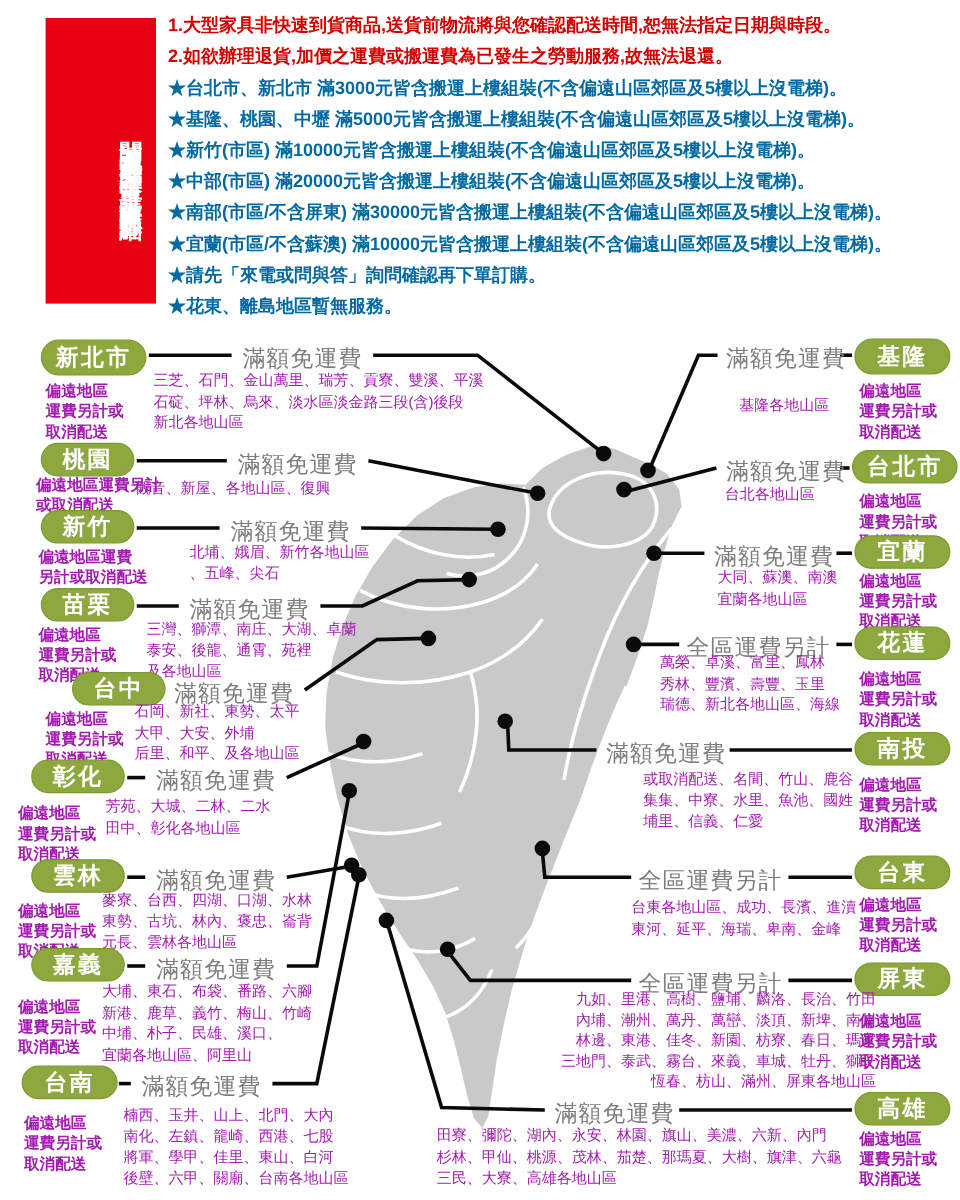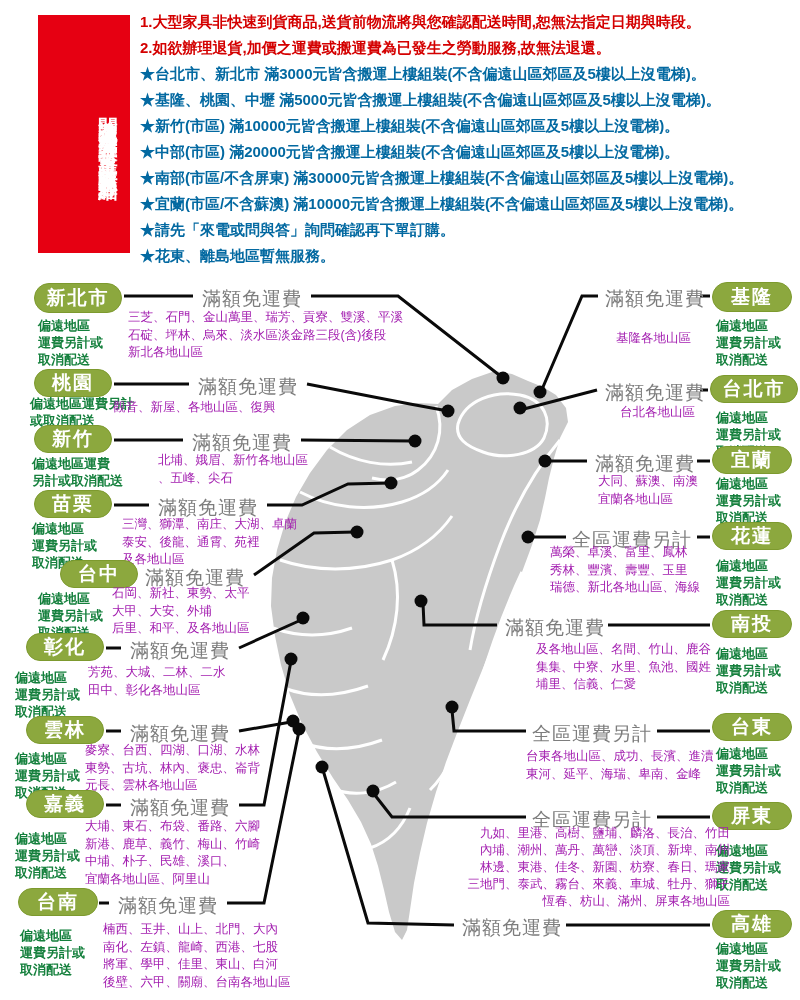--- a/index.html
+++ b/index.html
@@ -14,21 +14,21 @@
   .notice-line{height:26px;line-height:26px;font-size:15px;font-weight:bold;white-space:nowrap;}
   .notice-numbered{color:#d40000;}
   .notice-star{color:#0369a1;}
   
   svg{position:absolute;left:0;top:0;}
   .badge{position:absolute;background:#8ca83e;border:1px solid #7d9a2e;color:#fff;
         font-weight:bold;font-size:19px;border-radius:16px;box-sizing:border-box;
         display:flex;align-items:center;justify-content:center;letter-spacing:2px;z-index:3;}
   .fee-title{position:absolute;color:#7d7d7d;font-size:19px;letter-spacing:1px;
         text-align:center;z-index:3;white-space:nowrap;}
-  .remote-note{position:absolute;color:#15803d;font-weight:bold;font-size:13px;
+  .remote-note{position:absolute;color:#a21caf;font-weight:bold;font-size:13px;
         line-height:1.3;white-space:pre-line;z-index:3;}
   .areas{position:absolute;color:#a21caf;font-size:12.5px;line-height:1.4;
         white-space:pre-line;z-index:3;}
 </style>
 </head>
 <body>
 
 <div id="page">
 
   <div id="notice-sidebar">
@@ -211,21 +211,21 @@
   <div class="remote-note" style="left:716px;top:318px;width:80px;">偏遠地區
 運費另計或
 取消配送</div>
   <div class="areas" style="left:616px;top:330px;width:95px;">基隆各地山區</div>
 
   <div class="badge" style="left:710px;top:375px;width:88px;height:28px;">台北市</div>
   <div class="fee-title" style="left:600px;top:380px;width:110px;">滿額免運費</div>
   <div class="remote-note" style="left:716px;top:410px;width:80px;">偏遠地區
 運費另計或
 取消配送</div>
-  <div class="areas" style="left:620px;top:404px;width:95px;">台北各地山區</div>
+  <div class="areas" style="left:604px;top:404px;width:95px;">台北各地山區</div>
 
   <div class="badge" style="left:712px;top:446px;width:80px;height:28px;">宜蘭</div>
   <div class="fee-title" style="left:590px;top:451px;width:110px;">滿額免運費</div>
   <div class="remote-note" style="left:716px;top:476px;width:80px;">偏遠地區
 運費另計或
 取消配送</div>
   <div class="areas" style="left:598px;top:473px;width:120px;">大同、蘇澳、南澳
 宜蘭各地山區</div>
 
   <div class="badge" style="left:712px;top:522px;width:80px;height:28px;">花蓮</div>
@@ -235,21 +235,21 @@
 取消配送</div>
   <div class="areas" style="left:550px;top:544px;width:165px;">萬榮、卓溪、富里、鳳林
 秀林、豐濱、壽豐、玉里
 瑞德、新北各地山區、海線</div>
 
   <div class="badge" style="left:712px;top:610px;width:80px;height:28px;">南投</div>
   <div class="fee-title" style="left:500px;top:615px;width:110px;">滿額免運費</div>
   <div class="remote-note" style="left:716px;top:646px;width:80px;">偏遠地區
 運費另計或
 取消配送</div>
-  <div class="areas" style="left:536px;top:641px;width:180px;">及各地山區、名間、竹山、鹿谷
+  <div class="areas" style="left:536px;top:641px;width:180px;">或取消配送、名間、竹山、鹿谷
 集集、中寮、水里、魚池、國姓
 埔里、信義、仁愛</div>
 
   <div class="badge" style="left:712px;top:713px;width:80px;height:28px;">台東</div>
   <div class="fee-title" style="left:529px;top:721px;width:126px;">全區運費另計</div>
   <div class="remote-note" style="left:716px;top:746px;width:80px;">偏遠地區
 運費另計或
 取消配送</div>
   <div class="areas" style="left:526px;top:748px;width:215px;">台東各地山區、成功、長濱、進瀆
 東河、延平、海瑞、卑南、金峰</div>
@@ -263,14 +263,17 @@
 內埔、潮州、萬丹、萬巒、淡頂、新埤、南州
 林邊、東港、佳冬、新園、枋寮、春日、瑪家
 三地門、泰武、霧台、來義、車城、牡丹、獅子
 恆春、枋山、滿州、屏東各地山區</div>
 
   <div class="badge" style="left:712px;top:910px;width:80px;height:28px;">高雄</div>
   <div class="fee-title" style="left:457px;top:915px;width:110px;">滿額免運費</div>
   <div class="remote-note" style="left:716px;top:941px;width:80px;">偏遠地區
 運費另計或
 取消配送</div>
+  <div class="areas" style="left:364px;top:937px;width:345px;line-height:1.45;">田寮、彌陀、湖內、永安、林園、旗山、美濃、六新、內門
+杉林、甲仙、桃源、茂林、茄楚、那瑪夏、大樹、旗津、六龜
+三民、大寮、高雄各地山區</div>
 
 </div>
 
 </body></html>

